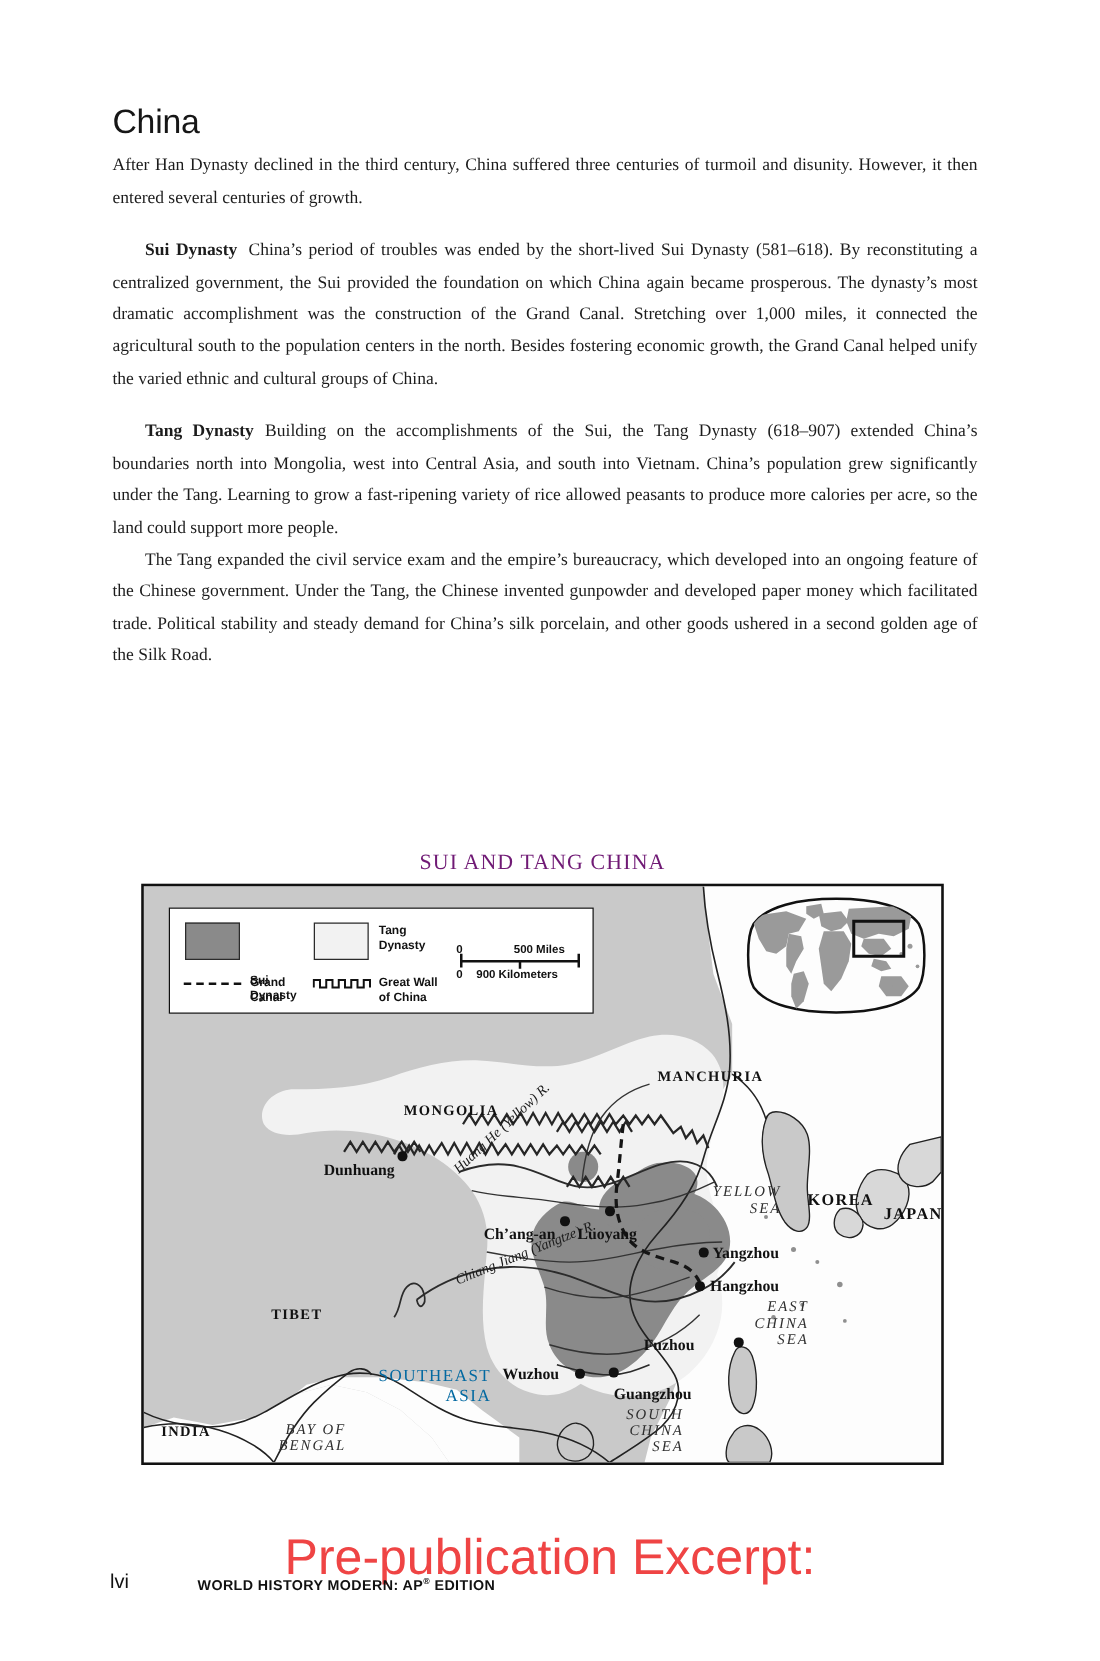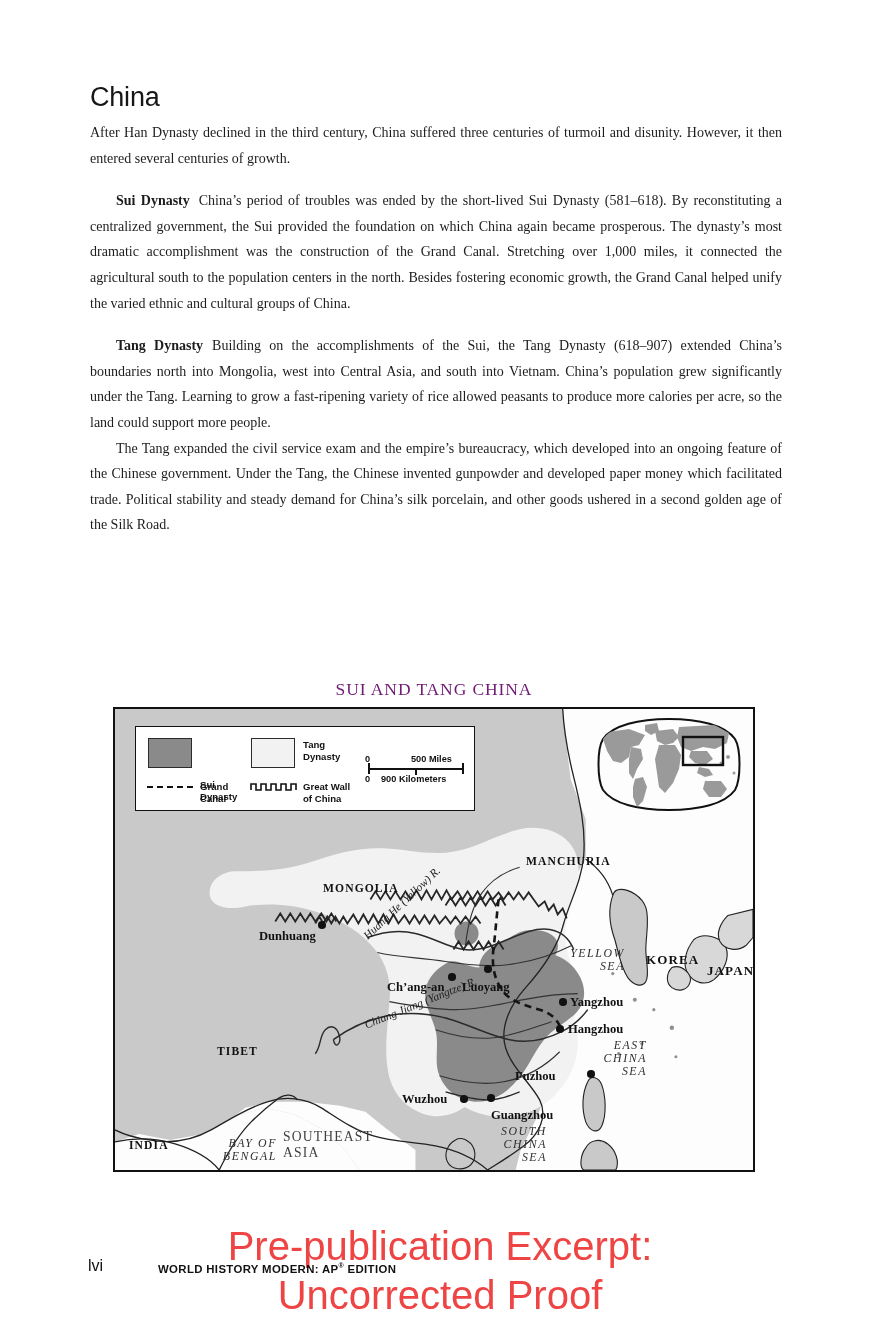--- a/index.html
+++ b/index.html
@@ -287,21 +287,21 @@
                    C394,292 410,296 424,300 C434,303 440,308 444,316" fill="none" stroke="#151515" stroke-width="2.6" stroke-dasharray="7 5" stroke-linecap="butt"></path>
         </g>
       </svg>
 
       <div class="mlab reg" style="left:411px;top:146px;">MANCHURIA</div>
       <div class="mlab reg" style="left:208px;top:173px;">MONGOLIA</div>
       <div class="mlab reg" style="left:531px;top:243px;font-size:13px;">KOREA</div>
       <div class="mlab reg" style="left:592px;top:254px;font-size:13px;">JAPAN</div>
       <div class="mlab reg" style="left:102px;top:336px;">TIBET</div>
       <div class="mlab reg" style="left:14px;top:430px;">INDIA</div>
-      <div class="mlab" style="left:168px;top:420px;width:110px;text-align:left;font-family:'Liberation Serif',serif;font-size:13.6px;letter-spacing:1.2px;line-height:16px;color:#404040;">SOUTHEAST<br>ASIA</div>
+      <div class="mlab" style="left:168px;top:384px;width:110px;text-align:right;font-family:'Liberation Serif',serif;font-size:13.6px;letter-spacing:1.2px;line-height:16px;color:#0369a1;">SOUTHEAST<br>ASIA</div>
 
       <div class="mlab sea" style="left:440px;top:238px;width:70px;">YELLOW<br>SEA</div>
       <div class="mlab sea" style="left:470px;top:330px;width:62px;">EAST<br>CHINA<br>SEA</div>
       <div class="mlab sea" style="left:370px;top:416px;width:62px;">SOUTH<br>CHINA<br>SEA</div>
       <div class="mlab sea" style="left:78px;top:428px;width:84px;">BAY OF<br>BENGAL</div>
 
       <div class="mlab riv" style="left:250px;top:222px;transform:rotate(-43deg);transform-origin:left center;">Huang He (Yellow) R.</div>
       <div class="mlab riv" style="left:250px;top:310px;transform:rotate(-22deg);transform-origin:left center;">Chiang Jiang (Yangtze) R.</div>
 
       <div class="dot" style="left:203px;top:212px;"></div>
@@ -402,19 +402,18 @@
             <circle cx="120" cy="72" r="1.2"></circle>
         </g>
         <rect x="88" y="20" width="40" height="28" fill="none" stroke="#111" stroke-width="2.4"></rect>
       </svg>
 
     </div>
   </div>
 
   <div class="wm">
     <div>Pre-publication Excerpt:</div>
-    <div>Uncorrected Proof</div>
   </div>
 
   <div class="folio">lvi</div>
   <div class="runhead"><span>WORLD HISTORY MODERN: AP</span><sup>®</sup><span> EDITION</span></div>
 
 </div>
 
 </body></html>

